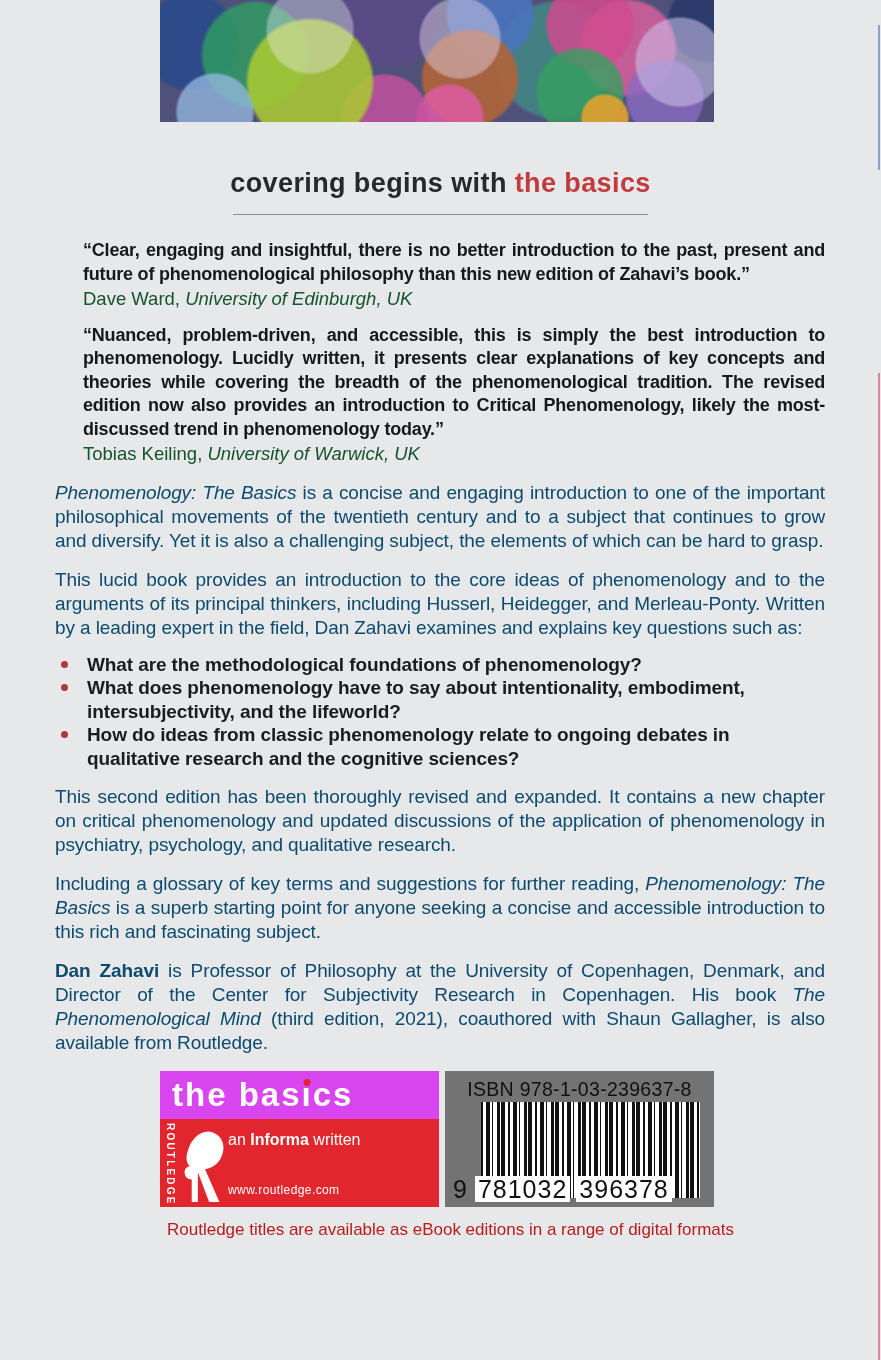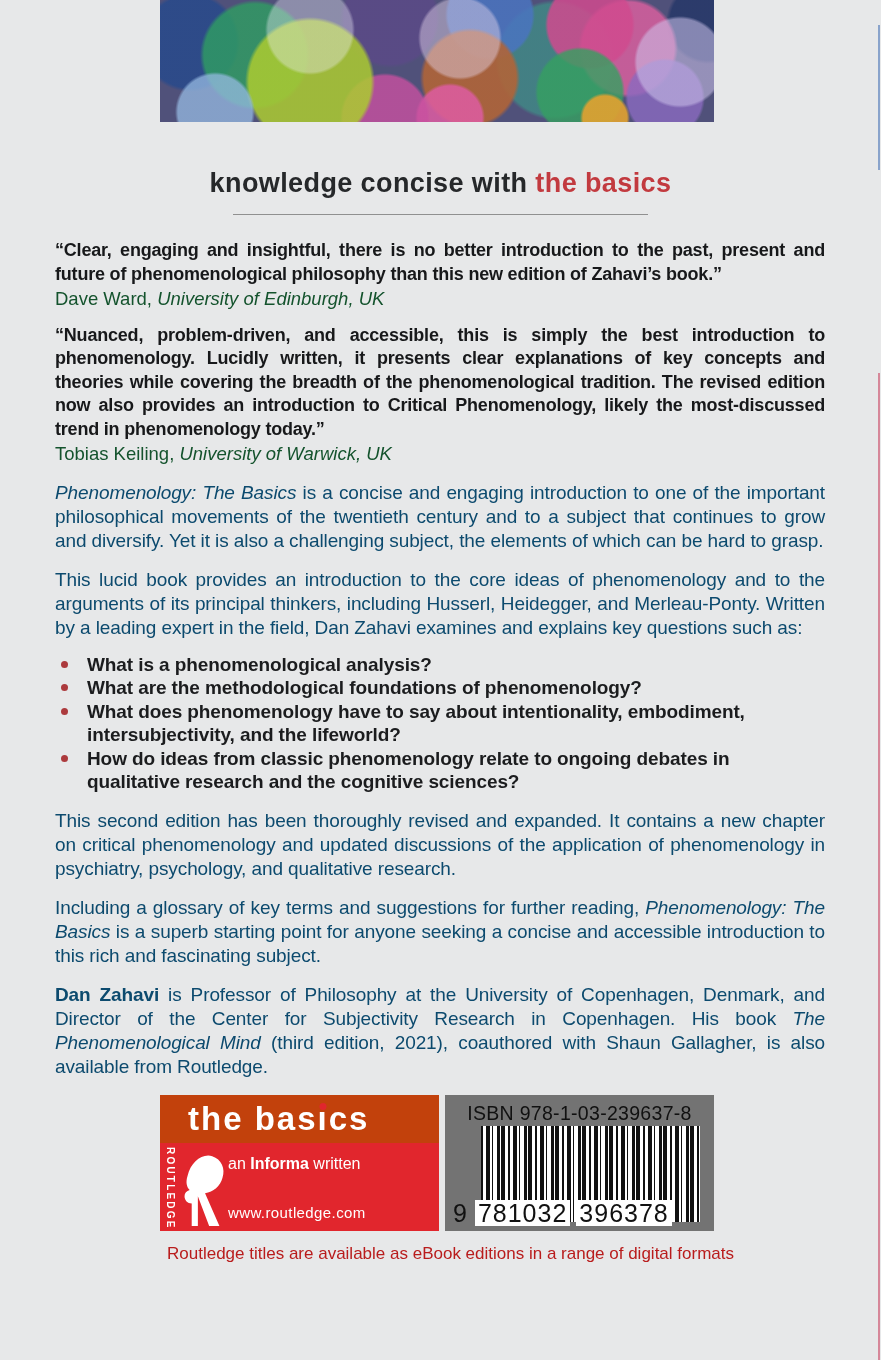--- a/index.html
+++ b/index.html
@@ -35,49 +35,49 @@
   }
 
   
   .tagline { margin-top:46px; text-align:center; font-size:27px; font-weight:700;
              letter-spacing:0.4px; color:#26282a; }
   .tagline-accent { color:#c23a3f; }
   .divider { width:415px; margin:15px auto 0; border-top:1.3px solid #909090; height:0; }
 
   
   .content { margin:24px 56px 0 55px; }
-  .quote { margin-bottom:13px; }
+  .quote { margin-bottom:13px;margin-left:28px; }
   .quote-text { font-size:18px; line-height:23.5px; font-weight:700; color:#17181a;
                 text-align:justify; letter-spacing:-0.2px; }
   .attribution { font-size:18.5px; line-height:23.5px; color:#14532d; margin-top:1px; }
   .italic { font-style:italic; }
   .bold { font-weight:700; }
   .para { font-size:19px; line-height:24px; text-align:justify; letter-spacing:-0.1px;
           color:#0c4a6e; margin-top:15px; }
 
   .bullets { margin-top:13px; }
   .bullet-row { display:flex; font-size:19px; line-height:23.5px; font-weight:700;
                 color:#1b1c1e; letter-spacing:-0.1px; }
   .bullet-dot { flex:none; width:7px; height:7px; border-radius:50%; background:#ac3a3d;
                 margin:8px 19px 0 6px; }
 
   
   .bottom-row { display:flex; margin:16px 0 0 160px; width:554px; height:136px; gap:6px; }
   .logo-block { width:279px; height:136px; display:flex; flex-direction:column; }
-  .logo-black-bar { height:48px; background:#c2410c; color:#fff; display:flex; align-items:center;
-                    padding-left:28px; font-size:33px; font-weight:700; letter-spacing:2px; }
+  .logo-black-bar { height:48px; background:#d946ef; color:#fff; display:flex; align-items:center;
+                    padding-left:12px; font-size:33px; font-weight:700; letter-spacing:2px; }
   .dotless-i { position:relative; display:inline-block; }
   .dotless-i::after { content:""; position:absolute; left:50%; transform:translateX(-50%);
                       top:3px; width:7px; height:7px; border-radius:50%; background:#e1262d; }
   .logo-red-area { position:relative; flex:1; background:#e1262d; color:#fff; }
   .routledge-vertical { position:absolute; left:5px; top:4px; writing-mode:vertical-rl;
                         font-size:10px; font-weight:700; letter-spacing:2.2px; }
   .r-icon { position:absolute; left:20px; top:5px; height:78px; width:46px; }
   .informa { position:absolute; left:68px; top:12px; font-size:16px; }
-  .logo-url { position:absolute; left:68px; bottom:10px; font-size:15px; letter-spacing:0.4px;text-align:right; }
+  .logo-url { position:absolute; left:68px; bottom:10px; font-size:12px; letter-spacing:0.4px;text-align:right; }
 
   .barcode-block { position:relative; width:269px; height:136px; background:#737373; color:#111; }
   .isbn-label { margin-top:7px; text-align:center; font-size:19.5px; letter-spacing:0.3px; }
   .bars { position:absolute; left:36px; right:14px; top:31px; height:96px;
           background:repeating-linear-gradient(90deg,
             #111 0 2px,  #fff 2px 5px,
             #111 5px 9px, #fff 9px 11px,
             #111 11px 12px, #fff 12px 16px,
             #111 16px 19px, #fff 19px 20px,
             #111 20px 24px, #fff 24px 27px); }
@@ -94,45 +94,41 @@
   .edge-blue { top:25px; height:145px; background:#7897c5; }
   .edge-pink { top:373px; height:987px; background:#d2758b; }
 </style>
 </head>
 <body>
 
 <div class="page">
 
   <div class="cover-art"></div>
 
-  <div class="tagline"><span>knowledge concise with </span><span class="tagline-accent">the basics</span></div>
+  <div class="tagline"><span>covering begins with </span><span class="tagline-accent">the basics</span></div>
 
   <div class="divider"></div>
 
   <section class="content">
 
     <div class="quote">
       <p class="quote-text">“Clear, engaging and insightful, there is no better introduction to the past, present and future of phenomenological philosophy than this new edition of Zahavi’s book.”</p>
       <p class="attribution"><span>Dave Ward, </span><span class="italic">University of Edinburgh, UK</span></p>
     </div>
 
     <div class="quote">
       <p class="quote-text">“Nuanced, problem-driven, and accessible, this is simply the best introduction to phenomenology. Lucidly written, it presents clear explanations of key concepts and theories while covering the breadth of the phenomenological tradition. The revised edition now also provides an introduction to Critical Phenomenology, likely the most-discussed trend in phenomenology today.”</p>
       <p class="attribution"><span>Tobias Keiling, </span><span class="italic">University of Warwick, UK</span></p>
     </div>
 
     <p class="para"><span class="italic">Phenomenology: The Basics</span><span> is a concise and engaging introduction to one of the important philosophical movements of the twentieth century and to a subject that continues to grow and diversify. Yet it is also a challenging subject, the elements of which can be hard to grasp.</span></p>
 
     <p class="para">This lucid book provides an introduction to the core ideas of phenomenology and to the arguments of its principal thinkers, including Husserl, Heidegger, and Merleau-Ponty. Written by a leading expert in the field, Dan Zahavi examines and explains key questions such as:</p>
 
     <div class="bullets">
-      <div class="bullet-row">
-        <span class="bullet-dot"></span>
-        <span class="bullet-text">What is a phenomenological analysis?</span>
-      </div>
       <div class="bullet-row">
         <span class="bullet-dot"></span>
         <span class="bullet-text">What are the methodological foundations of phenomenology?</span>
       </div>
       <div class="bullet-row">
         <span class="bullet-dot"></span>
         <span class="bullet-text">What does phenomenology have to say about intentionality, embodiment, intersubjectivity, and the lifeworld?</span>
       </div>
       <div class="bullet-row">
         <span class="bullet-dot"></span>

